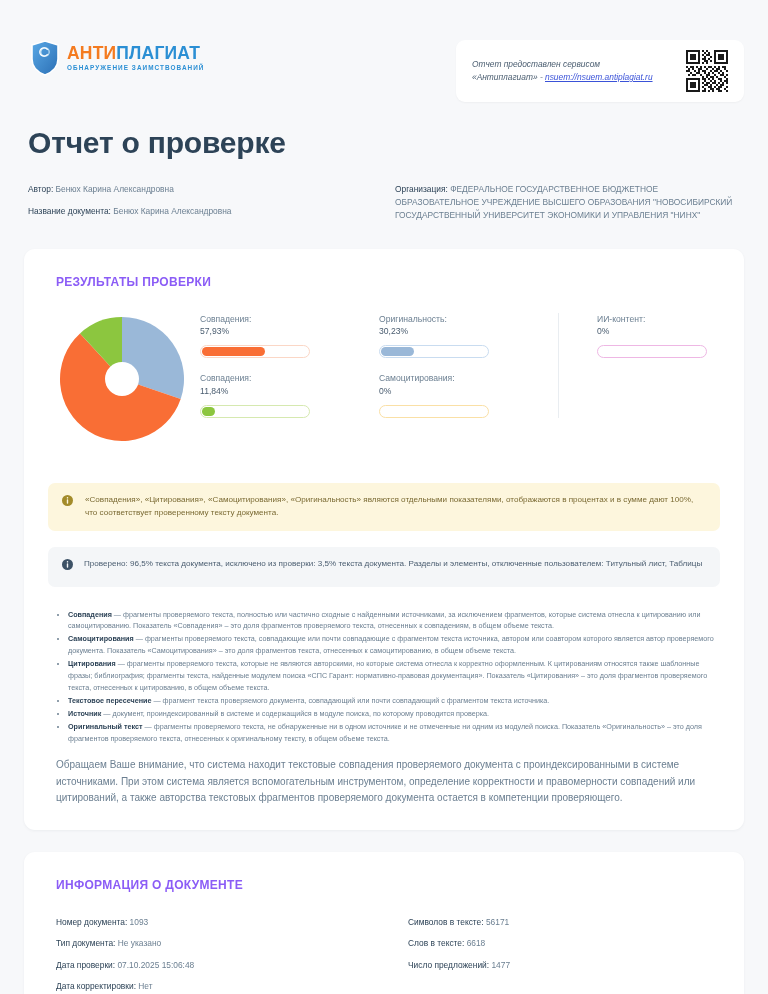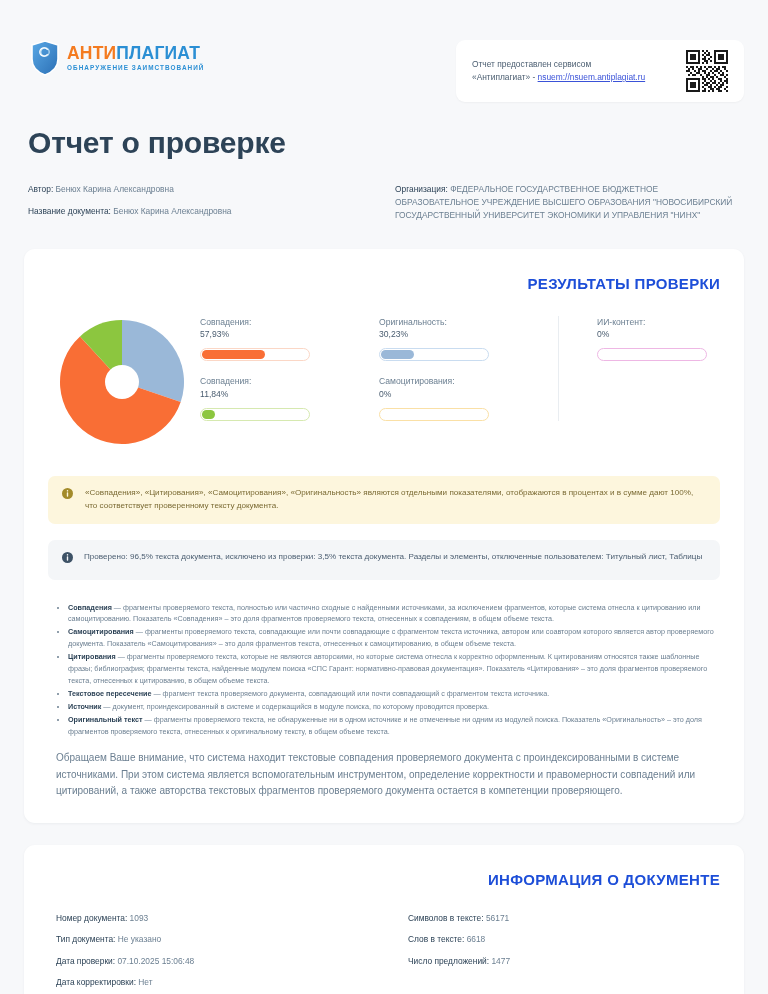--- a/index.html
+++ b/index.html
@@ -39,20 +39,21 @@
   }
 
   .header-box {
     background: #ffffff;
     border-radius: 9px;
     width: 288px; height: 62px;
     display: flex; align-items: center;
     padding: 0 16px;
     justify-content: space-between;
     box-shadow: 0 1px 2px rgba(0,0,0,0.04);
+    font-style: italic;
   }
   .header-box-text { font-size: 8.4px; line-height: 1.5; color: #4a5d70; }
   .header-box-text a { color: #3a52d8; text-decoration: underline; }
   .qr { width: 42px; height: 42px; display:block; }
 
   
   h1.report-title {
     font-size: 30px;
     font-weight: bold;
     color: #2d4357;
@@ -76,26 +77,25 @@
 
   
   .card {
     background: #ffffff;
     border-radius: 11px;
     margin-top: 22px;
     padding: 26px 24px 24px 24px;
     box-shadow: 0 1px 3px rgba(20,40,60,0.05);
   }
   .card-title {
-    font-size: 15px;
+    font-size: 12px;
     font-weight: bold;
-    color: #1d4ed8;
+    color: #8b5cf6;
     letter-spacing: 0.3px;
     margin: 0 0 24px 8px;
-    text-align: right;
   }
 
   
   .results-row { display: flex; align-items: flex-start; }
   .donut-wrap { width: 150px; padding-left: 10px; padding-top: 2px;}
   .metrics {
     flex: 1;
     display: flex;
     padding-left: 14px;
   }
@@ -131,21 +131,21 @@
   .notice {
     display: flex;
     align-items: flex-start;
     gap: 11px;
     border-radius: 7px;
     padding: 11px 14px 12px 14px;
     margin-top: 16px;
     font-size: 8.1px;
     line-height: 1.55;
   }
-  .notice.yellow { background: #fdf6dd; color: #7a6a33; margin-top: 26px; gap: 12px; }
+  .notice.yellow { background: #fdf6dd; color: #7a6a33; margin-top: 36px; gap: 12px; }
   .notice.grey   { background: #f4f6f8; color: #4a5d70; }
   .info-icon { flex: 0 0 auto; margin-top: 1px; }
 
   
   .defs { margin: 22px 0 0 0; padding: 0 4px; }
   ul.def-list {
     margin: 0; padding-left: 16px;
     font-size: 7.2px; line-height: 1.62; color: #6b7f91;
   }
   ul.def-list li { margin-bottom: 1.5px; }

